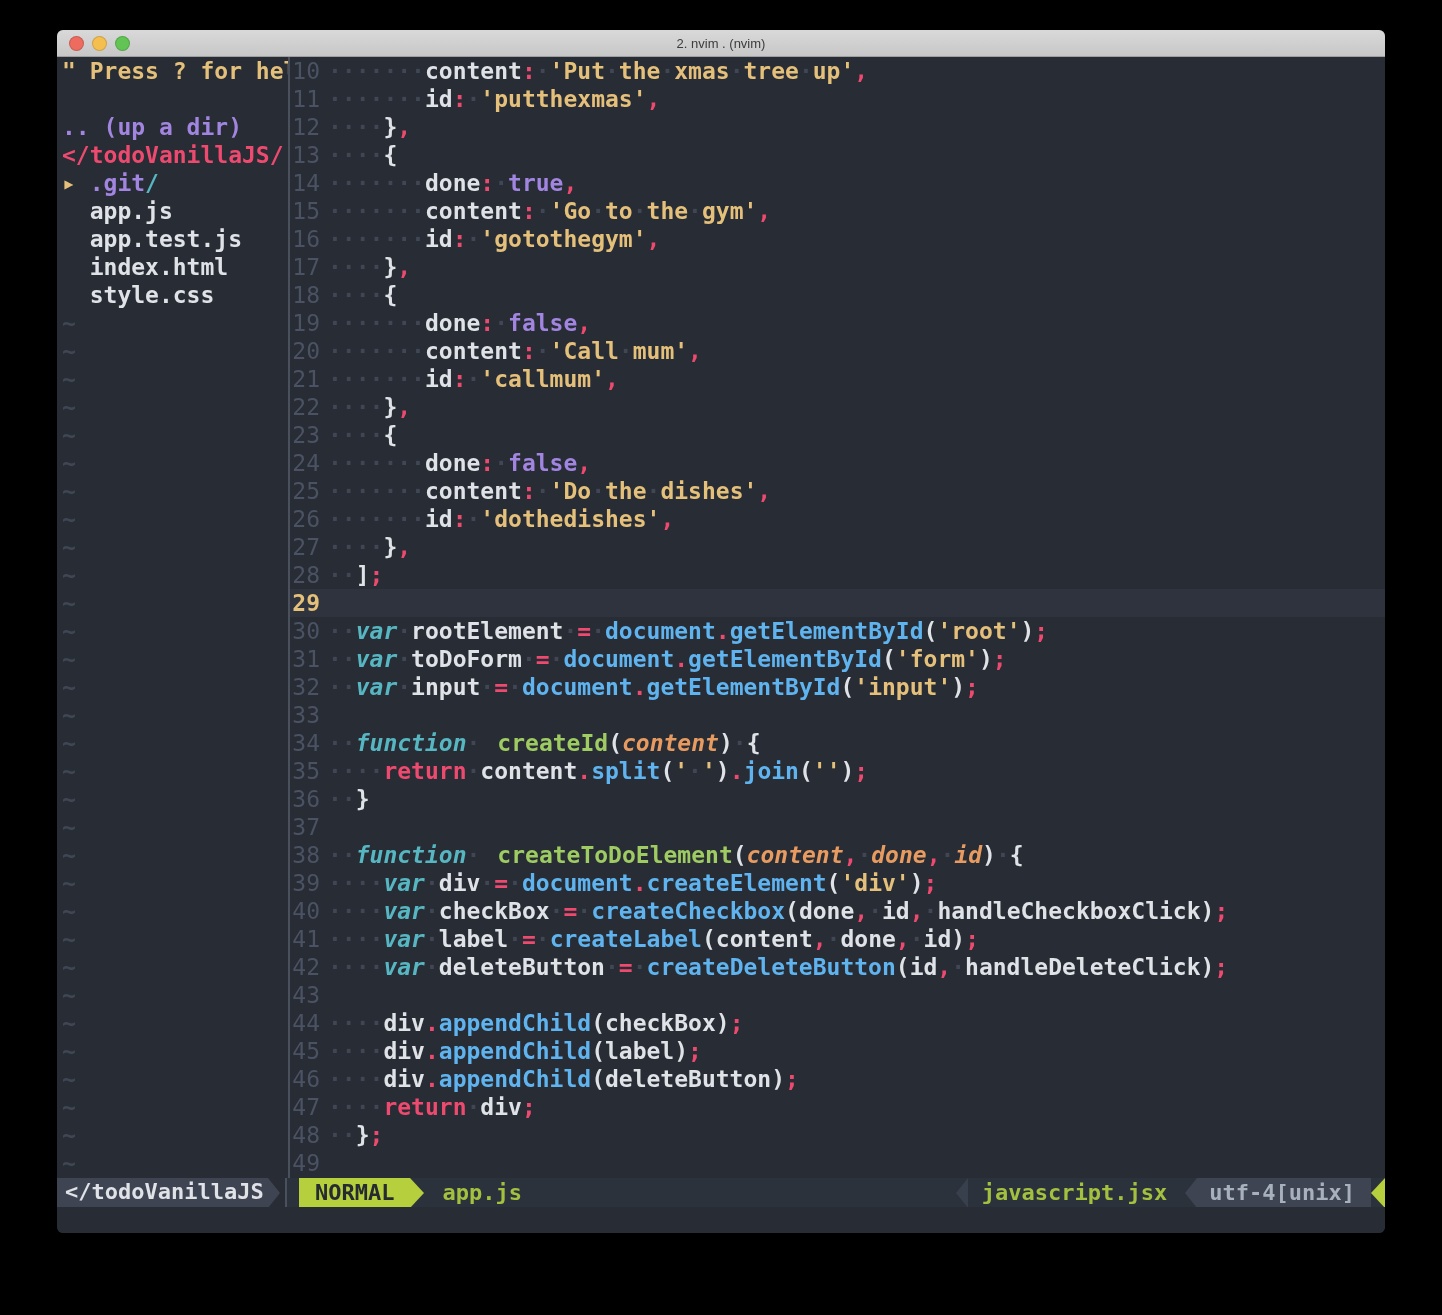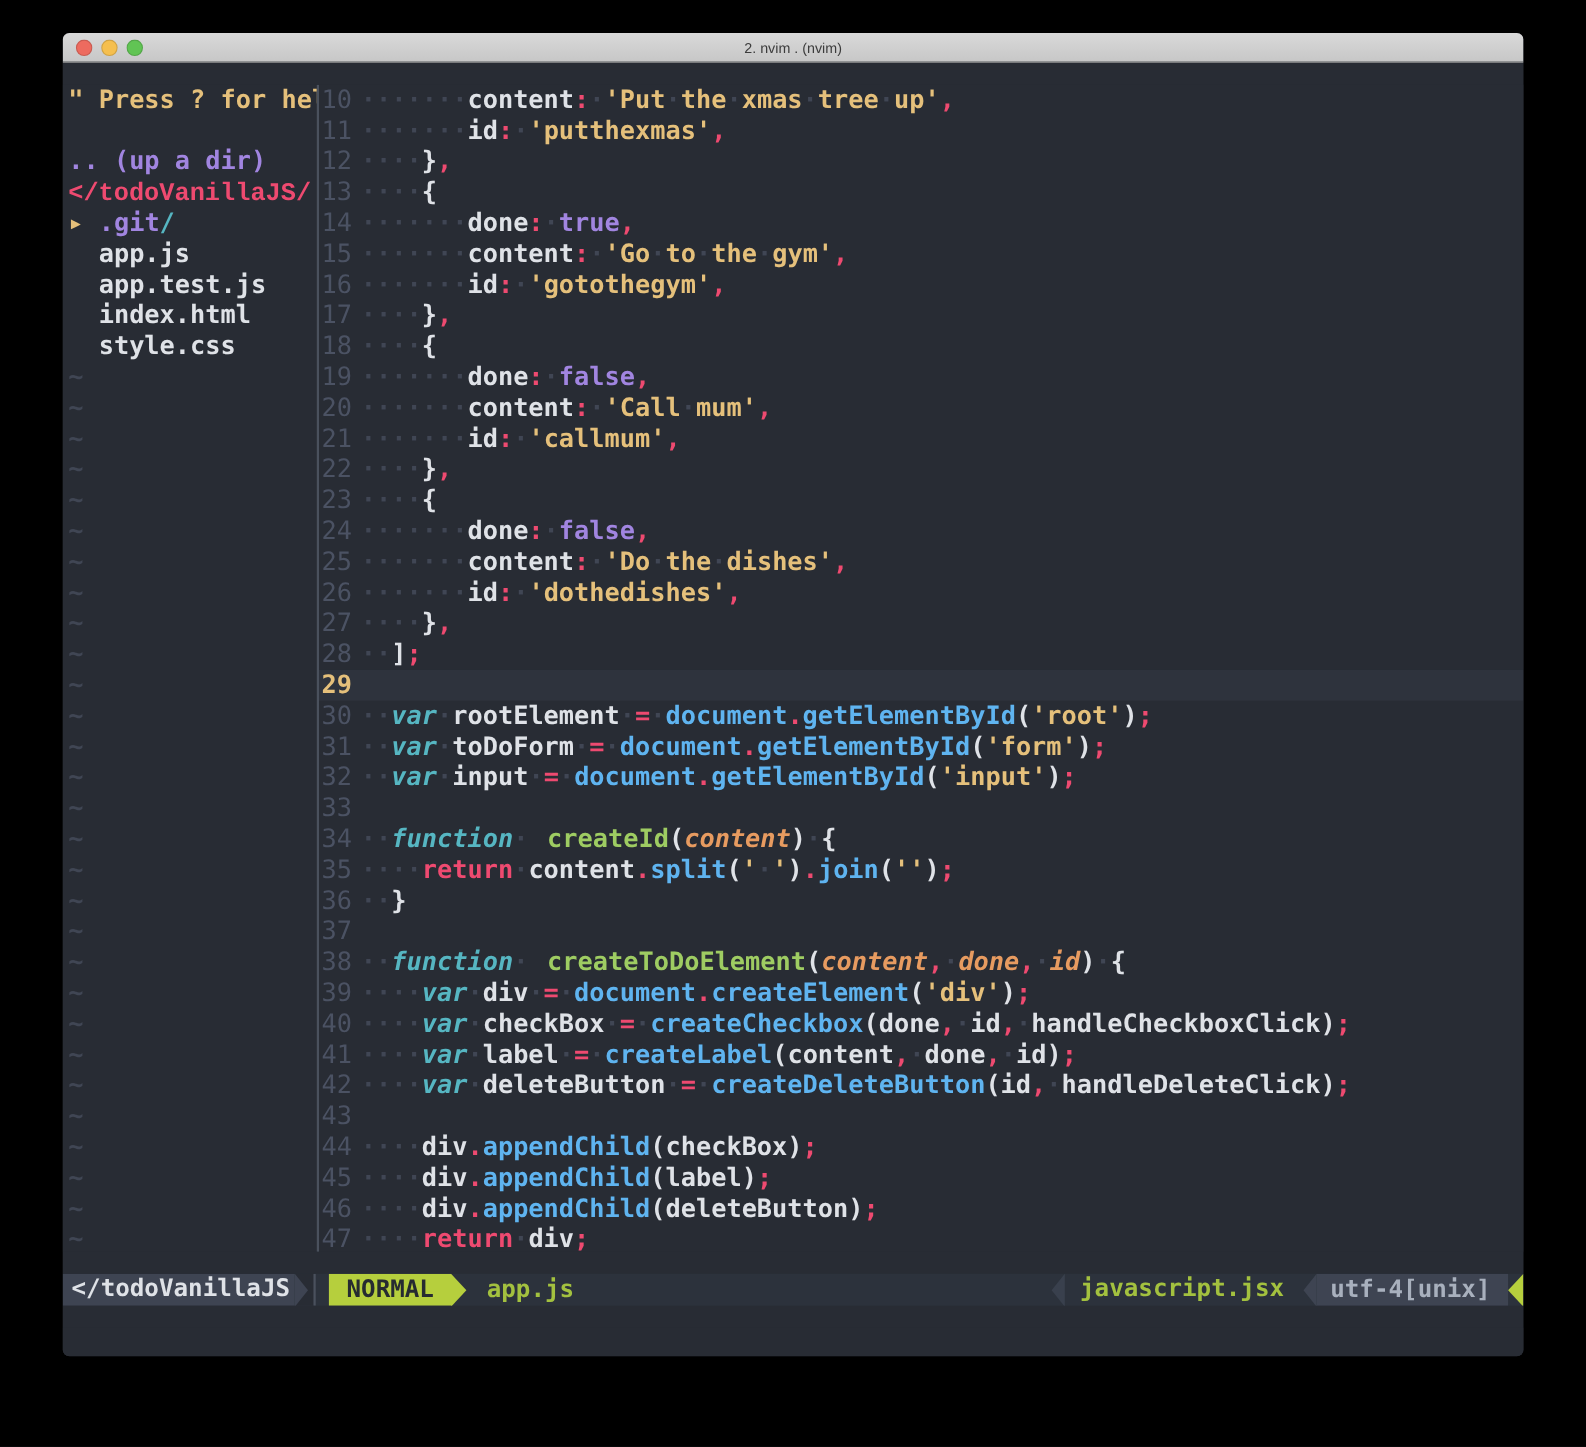--- a/index.html
+++ b/index.html
@@ -1,19 +1,19 @@
 <!DOCTYPE html>
 <html style="--editor_bg: #282c34; --text: #dfe2e7; --pink: #ee4a70; --yellow: #e5c07b; --purple: #a185e0; --cyan: #56b6c2; --blue: #5fb4f0; --green: #9ecc62; --orange: #e79b60; --whitespace: #404654; --line_number: #4b5263; --cursor_line_number: #e5c07b; --cursorline_bg: #2e333d; --statusline_dark: #2c323c; --segment_gray: #3e4452; --segment_gray_text: #a8b0bd; --lime: #b6cf3d; --lime_label: #a3c13f; --lime_text: #262b31; --separator: #4a515d; --titlebar_top: #d9d9d9; --titlebar_bottom: #c7c7c7; --title_text: #3c3c3c; --close_btn: #ed6b5f; --min_btn: #f5bf4f; --zoom_btn: #61c454;"><head>
 <meta charset="utf-8">
 <style>
   html,body{margin:0;padding:0;background:#000;}
   .screen{position:relative;width:1442px;height:1315px;background:#000;overflow:hidden;}
   .window{position:absolute;left:57px;top:30px;width:1328px;height:1203px;border-radius:6px;
           overflow:hidden;display:flex;flex-direction:column;
-          box-shadow:0 22px 60px rgba(0,0,0,.75);background:var(--editor_bg);gap:20px;}
+          box-shadow:0 22px 60px rgba(0,0,0,.75);background:var(--editor_bg);}
   
   .titlebar{height:26px;flex:0 0 26px;background:linear-gradient(var(--titlebar_top),var(--titlebar_bottom));
             border-bottom:1px solid #9f9f9f;display:flex;align-items:center;position:relative;}
   .lights{display:flex;gap:8px;padding-left:12px;}
   .light{width:13px;height:13px;border-radius:50%;border:0.5px solid rgba(0,0,0,.15);}
   .title{position:absolute;left:0;right:0;text-align:center;
          font:13px "Liberation Sans",sans-serif;color:var(--title_text);}
   
   .term{font-family:"DejaVu Sans Mono",monospace;font-size:23px;line-height:28px;
         font-weight:700;white-space:pre;}
@@ -33,40 +33,40 @@
   .tk-p{color:var(--pink);}
   .tk-s{color:var(--yellow);}
   .tk-b{color:var(--purple);}
   .tk-k{color:var(--cyan);font-style:italic;}
   .tk-r{color:var(--pink);}
   .tk-f{color:var(--green);margin-left:17px;}
   .tk-c{color:var(--blue);}
   .tk-o{color:var(--orange);font-style:italic;}
   .tk-y{color:var(--yellow);}
   .tk-pu{color:var(--purple);}
-  .tk-pk{color:var(--pink);font-family:Liberation Mono, monospace;}
+  .tk-pk{color:var(--pink);}
   .tk-cy{color:var(--cyan);}
   .tk-wt{color:var(--text);}
   .tk-sp{color:var(--text);}
   .tk-ti{color:var(--whitespace);}
   
   .statusline{height:29px;flex:0 0 29px;display:flex;align-items:stretch;background:var(--statusline_dark);
               font-size:22px;overflow:hidden;}
   .sl-left{width:228px;flex:0 0 228px;display:flex;background:var(--editor_bg);}
   .sl-netrw{background:var(--segment_gray);color:var(--text);padding:0 4px 17px 8px;
             display:flex;align-items:flex-start;}
   .tri{width:0;height:0;border-top:15px solid transparent;border-bottom:15px solid transparent;}
   .tri-gray-r{border-left:12px solid var(--segment_gray);}
   .sl-sep{width:2px;flex:0 0 2px;background:var(--separator);}
   .sl-mode{background:var(--lime);color:var(--lime_text);display:flex;align-items:center;
            padding:0 16px;margin-left:12px;font-weight:700;}
   .tri-lime-r{border-left:14px solid var(--lime);}
   .sl-file{color:var(--lime_label);display:flex;align-items:center;padding-left:18px;flex:1;}
   .tri-dark-l{border-right:12px solid #39404d;}
-  .sl-ft{color:var(--lime_label);display:flex;align-items:flex-start;padding:0 18px 0 14px;}
+  .sl-ft{color:var(--lime_label);display:flex;align-items:center;padding:0 18px 0 14px;}
   .tri-gray-l{border-right:12px solid var(--segment_gray);}
   .sl-enc{background:var(--segment_gray);color:var(--segment_gray_text);display:flex;
           align-items:center;padding:0 16px 0 12px;}
   .tri-lime-l{border-right:14px solid var(--lime);}
   .sl-ruler{background:var(--lime);color:var(--lime_text);display:flex;align-items:center;
             padding:0 16px 0 14px;font-weight:700;}
   .sl-ruler .pct{margin-right:14px;}
   .sl-ruler .ham{margin-right:28px;font-size:20px;}
   .sl-ruler .pos{margin-right:8px;}
   .lnsym{position:relative;display:inline-block;width:17px;height:24px;margin-right:6px;}

